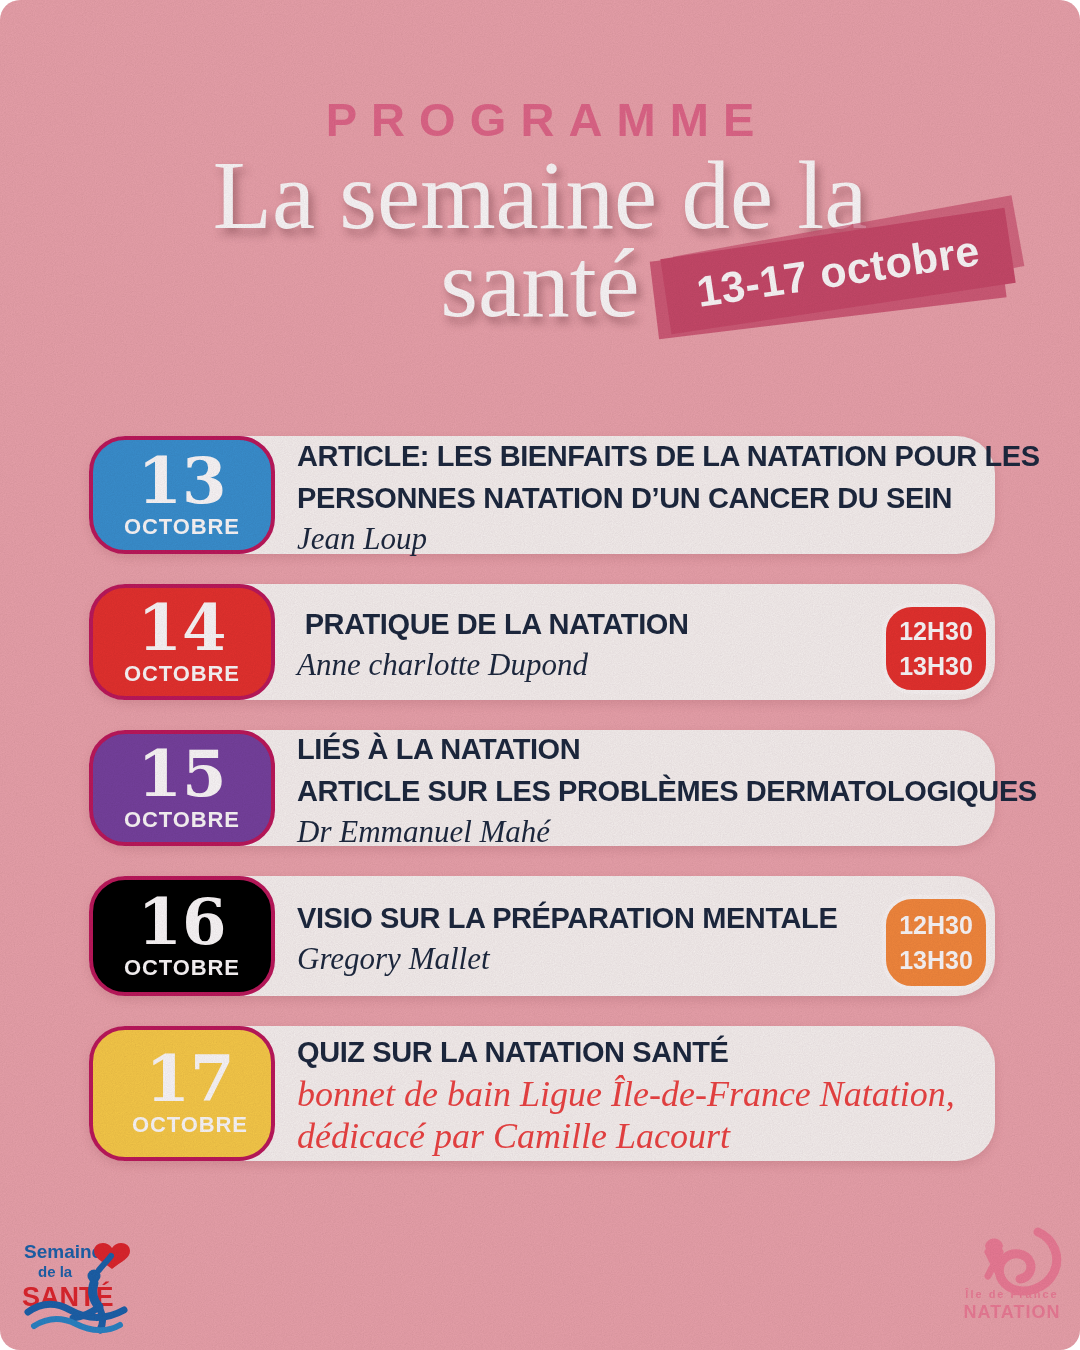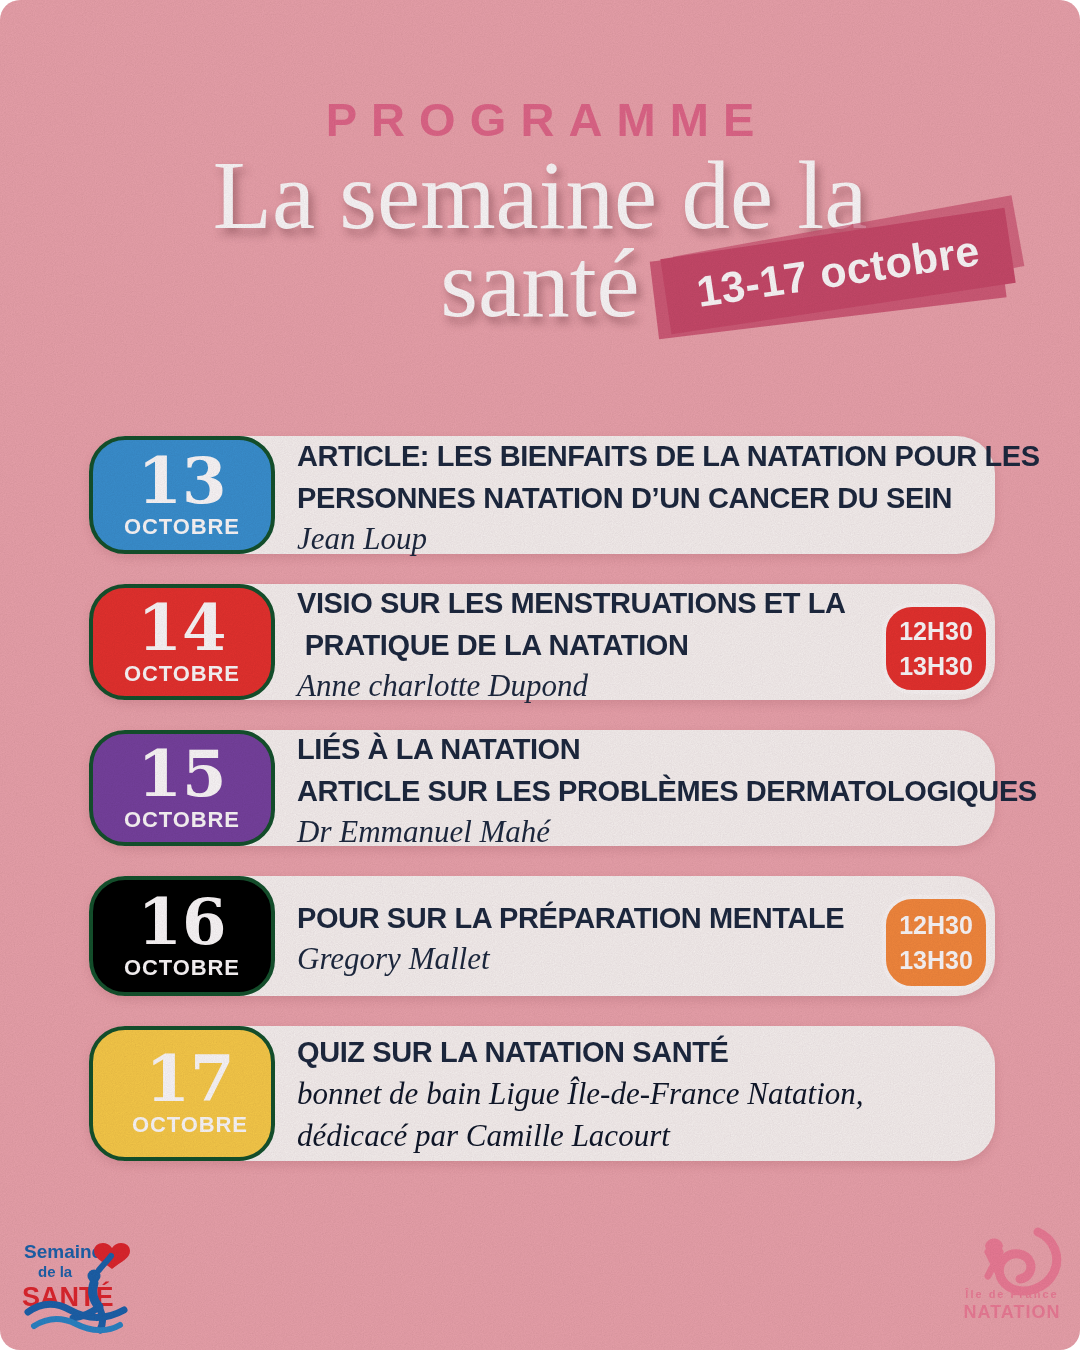--- a/index.html
+++ b/index.html
@@ -19,32 +19,32 @@
           color:#fff;font-weight:700;font-size:43px;letter-spacing:.01em;z-index:6;}
   .banner::before{content:"";position:absolute;left:-12px;right:10px;top:6px;bottom:-8px;
           background:#c94a6b;opacity:.8;transform:rotate(1.6deg);z-index:-1;}
   .banner::after{content:"";position:absolute;left:14px;right:-10px;top:-6px;bottom:10px;
           background:#c94a6b;opacity:.65;transform:rotate(-1.8deg);z-index:-1;}
 
   
   .events{position:absolute;top:436px;left:89px;width:906px;z-index:5;}
   .card{position:relative;background:#faf7f5;border-radius:38px;margin-bottom:30px;
         display:flex;box-shadow:0 4px 10px rgba(150,75,85,.20);}
-  .badge{flex:none;width:186px;height:100%;border-radius:36px;border:4px solid #14532d;
+  .badge{flex:none;width:186px;height:100%;border-radius:36px;border:4px solid #be185d;
          box-sizing:border-box;display:flex;flex-direction:column;align-items:center;
          justify-content:center;color:#fff;}
   .day{font-family:"DejaVu Serif",serif;font-weight:700;font-size:64px;line-height:60px;}
   .month{font-family:"Liberation Sans",sans-serif;font-weight:700;font-size:22px;letter-spacing:.04em;margin-top:3px;}
   .content{display:flex;flex-direction:column;justify-content:center;padding-left:22px;}
   .title-line{font-weight:700;font-size:29px;line-height:42px;color:#1d2940;
               white-space:pre;letter-spacing:-0.4px;}
   .presenter{font-family:"Liberation Serif",serif;font-style:italic;font-size:31px;
              line-height:34px;color:#1d2940;margin-top:3px;}
-  .note-line{font-family:"Liberation Serif",serif;font-style:italic;font-size:31px;
-             line-height:42px;color:#0f172a;}
+  .note-line{font-family:"Liberation Serif",serif;font-style:italic;font-size:36px;
+             line-height:42px;color:#ef4444;}
   .time-badge{position:absolute;right:5px;top:19px;bottom:6px;width:108px;border-radius:30px;
               border:4px solid #fdfbfa;box-sizing:border-box;display:flex;flex-direction:column;
               align-items:center;justify-content:center;color:#fff;font-weight:700;
               font-size:25px;line-height:35px;}
 
   
   .logo-left{position:absolute;left:22px;top:1236px;z-index:5;}
   .logo-right{position:absolute;left:958px;top:1226px;z-index:5;}
 </style>
 </head>
@@ -74,21 +74,20 @@
         <div class="presenter">Jean Loup</div>
       </div>
     </div>
 
     <div class="card" style="height:116px;">
       <div class="badge" style="background: rgb(232, 50, 47);">
         <div class="day">14</div>
         <div class="month">OCTOBRE</div>
       </div>
       <div class="content">
-        <div class="title-line">VISIO SUR LES MENSTRUATIONS ET LA</div>
         <div class="title-line"> PRATIQUE DE LA NATATION</div>
         <div class="presenter">Anne charlotte Dupond</div>
       </div>
       <div class="time-badge" style="background: rgb(232, 50, 47);">
         <div>12H30</div>
         <div>13H30</div>
       </div>
     </div>
 
     <div class="card" style="height:116px;">
@@ -102,21 +101,21 @@
         <div class="presenter">Dr Emmanuel Mahé</div>
       </div>
     </div>
 
     <div class="card" style="height:120px;">
       <div class="badge" style="background: #000000;">
         <div class="day">16</div>
         <div class="month">OCTOBRE</div>
       </div>
       <div class="content">
-        <div class="title-line">POUR SUR LA PRÉPARATION MENTALE</div>
+        <div class="title-line">VISIO SUR LA PRÉPARATION MENTALE</div>
         <div class="presenter">Gregory Mallet</div>
       </div>
       <div class="time-badge" style="background: rgb(247, 139, 62);">
         <div>12H30</div>
         <div>13H30</div>
       </div>
     </div>
 
     <div class="card" style="height:135px;">
       <div class="badge" style="background: rgb(251, 207, 74); padding-left: 16px;">

